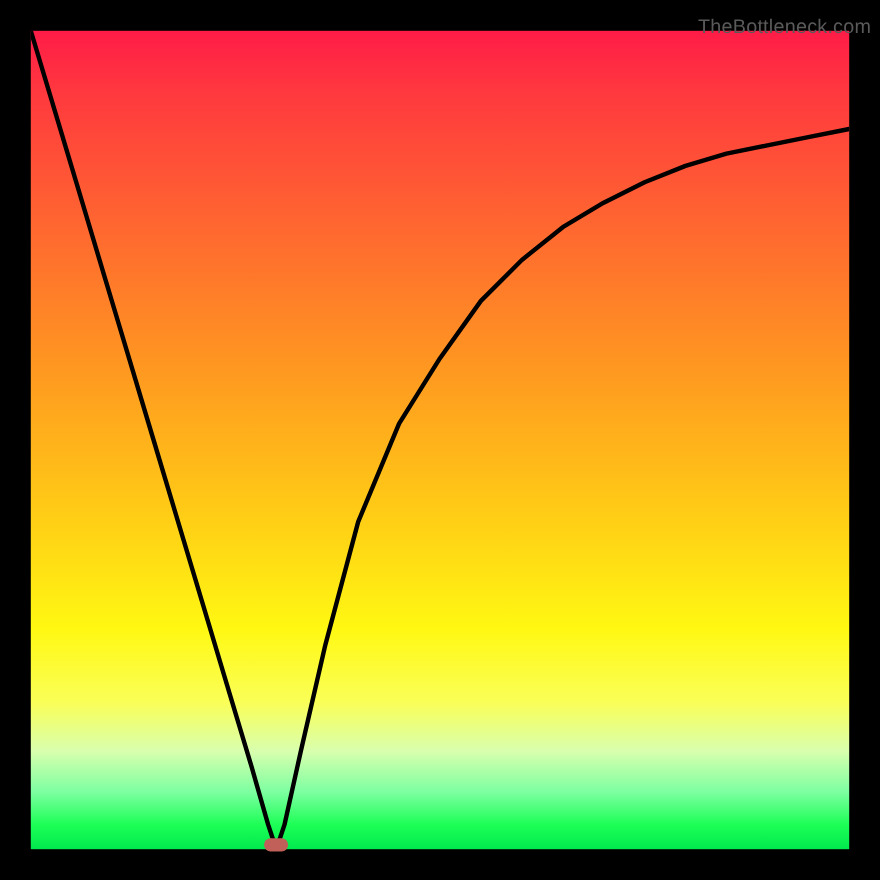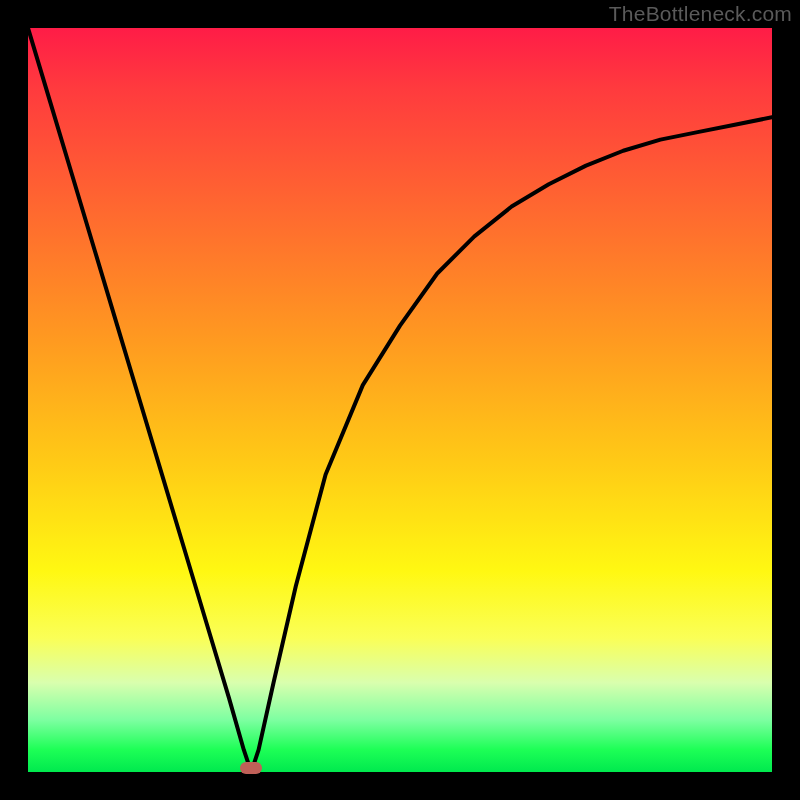--- a/index.html
+++ b/index.html
@@ -33,24 +33,24 @@
       #ffc916 58%,
       #fff812 73%,
       #faff57 82%,
       #d9ffae 88%,
       #7dffa1 93%,
       #1dff56 97%,
       #00e94e 100%);
   }
   .watermark {
     position: absolute;
-    top: 2px;
+    top: 14px;
     right: 8px;
     color: #5a5a5a;
-    font-size: 21px;
+    font-size: 18px;
     letter-spacing: 0.2px;
     font-weight: 500;
   }
   .dot {
     position: absolute;
     width: 22px;
     height: 12px;
     background: #c06058;
     border-radius: 6px;
   }

